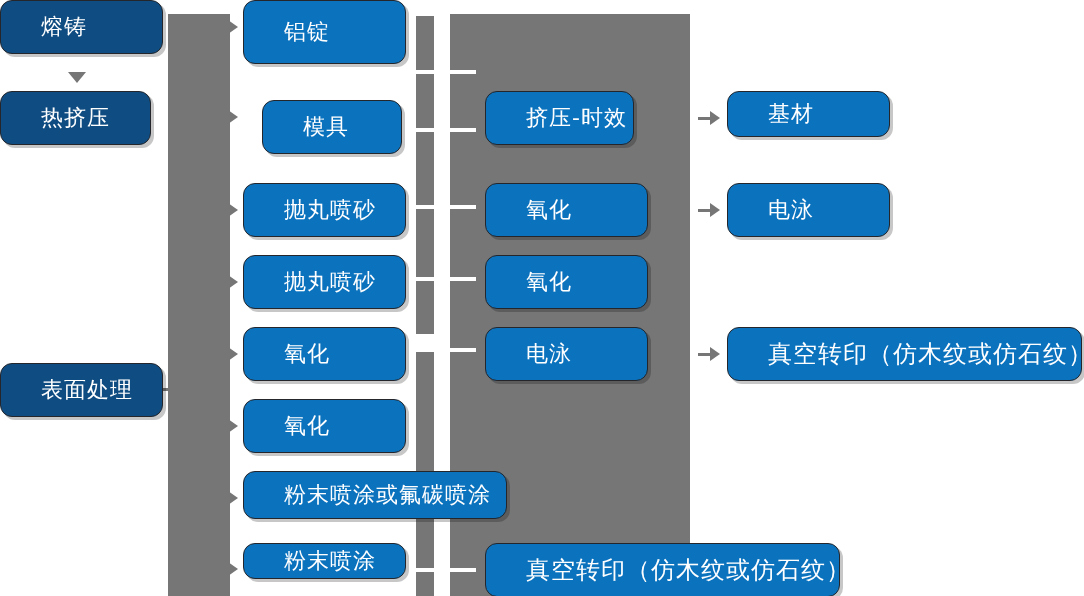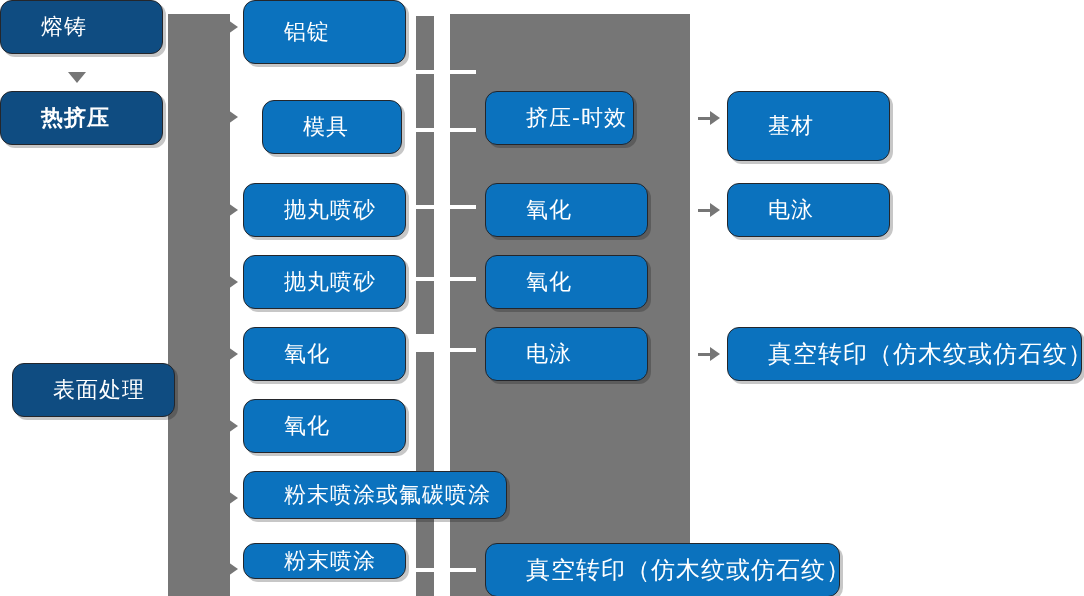--- a/index.html
+++ b/index.html
@@ -96,25 +96,25 @@
   <div class="arrow-stem" style="left:698px;top:209px;width:14px;"></div>
   <div class="arrow" style="left:710px;top:203px;"></div>
 
   <div class="arrow-stem" style="left:698px;top:353px;width:14px;"></div>
   <div class="arrow" style="left:710px;top:347px;"></div>
 
   <div class="box dark" style="left:0px;top:0px;width:163px;height:54px;">
     <span>熔铸</span>
   </div>
 
-  <div class="box dark" style="left:0px;top:91px;width:163px;height:54px;font-weight:bold;">
+  <div class="box dark" style="left:0px;top:91px;width:151px;height:54px;">
     <span>热挤压</span>
   </div>
 
-  <div class="box dark" style="left:12px;top:363px;width:163px;height:54px;">
+  <div class="box dark" style="left:0px;top:363px;width:163px;height:54px;">
     <span>表面处理</span>
   </div>
 
   <div class="box light" style="left:243px;top:0px;width:163px;height:64px;">
     <span>铝锭</span>
   </div>
 
   <div class="box light" style="left:243px;top:100px;width:140px;height:54px;margin-left:19px;">
     <span>模具</span>
   </div>
@@ -157,21 +157,21 @@
   </div>
 
   <div class="box light" style="left:485px;top:327px;width:163px;height:54px;">
     <span>电泳</span>
   </div>
 
   <div class="box light big" style="left:485px;top:543px;width:355px;height:54px;">
     <span>真空转印（仿木纹或仿石纹）</span>
   </div>
 
-  <div class="box light" style="left:727px;top:91px;width:163px;height:70px;">
+  <div class="box light" style="left:727px;top:91px;width:163px;height:46px;">
     <span>基材</span>
   </div>
 
   <div class="box light" style="left:727px;top:183px;width:163px;height:54px;">
     <span>电泳</span>
   </div>
 
   <div class="box light big" style="left:727px;top:327px;width:355px;height:54px;">
     <span>真空转印（仿木纹或仿石纹）</span>
   </div>

